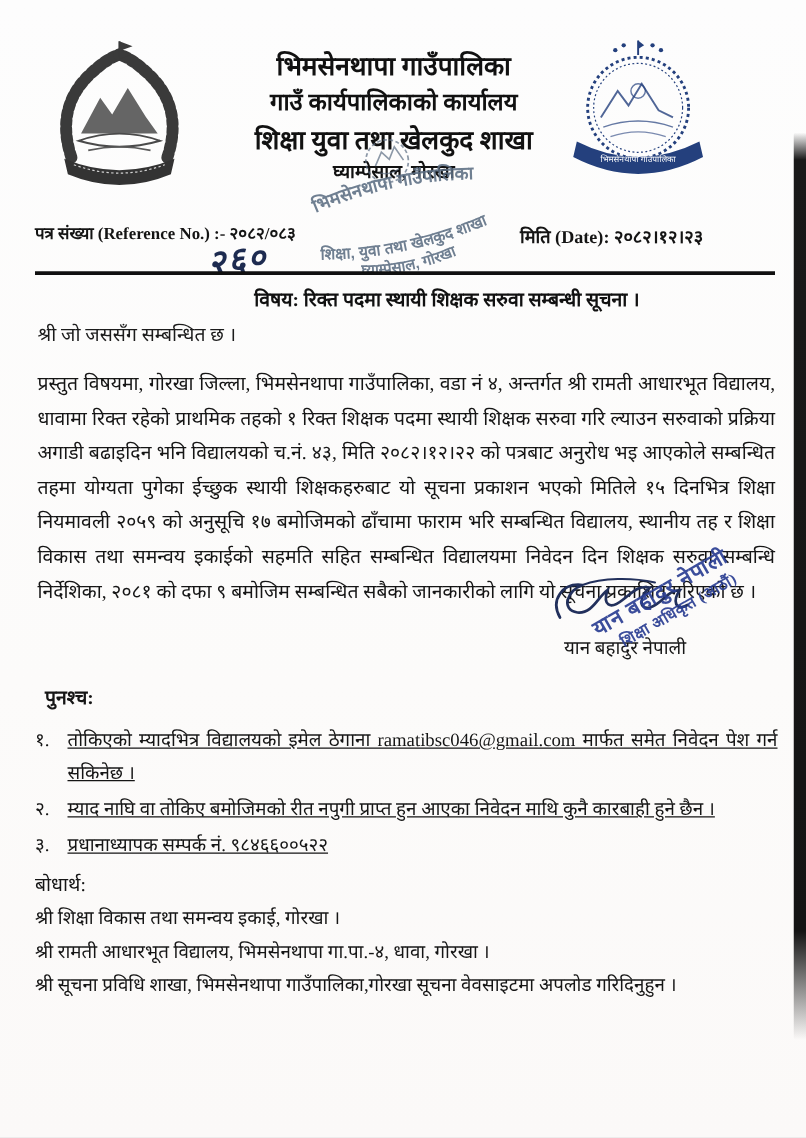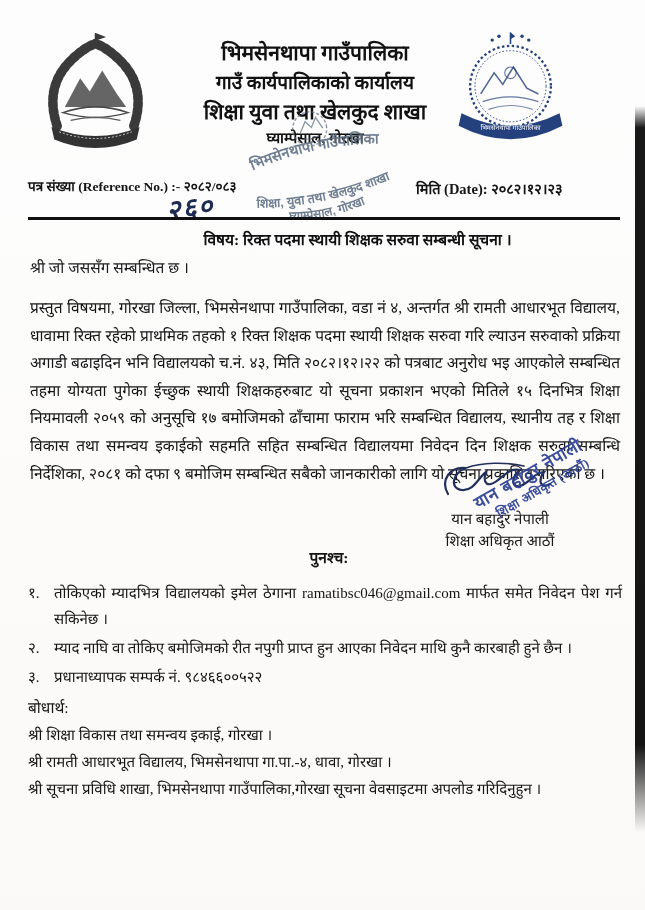--- a/index.html
+++ b/index.html
@@ -38,24 +38,24 @@
   .sig-block .name{line-height:22px;}
   .sig-block .title{line-height:22px;}
   .officer-stamp{
     position:absolute;left:478px;top:486px;width:200px;
     transform:rotate(-30deg);transform-origin:10px 20px;
     color:#2b3f93;opacity:.92;pointer-events:none;white-space:nowrap;
   }
   .officer-stamp .s1{font-size:17px;font-weight:bold;letter-spacing:1px;}
   .officer-stamp .s2{font-size:12.5px;font-weight:bold;margin-left:14px;letter-spacing:.5px;}
   .footer-col{position:absolute;left:28px;top:546px;width:594px;font-size:15px;color:#151515;}
-  .ps-head{font-weight:bold;font-size:15.5px;margin:0 0 12px 8px;text-align:center;}
+  .ps-head{font-weight:bold;font-size:15.5px;margin:0 0 12px 8px;}
   .ps-item{display:flex;gap:6px;line-height:26px;margin-bottom:3px;}
   .ps-item .num{flex:0 0 20px;text-align:left;}
-  .ps-item .txt{flex:1;text-align:justify;}
+  .ps-item .txt{flex:1;text-align:justify;text-decoration:underline;}
   .cc-head{font-weight:normal;font-size:15.5px;margin:6px 0 4px 0;}
   .cc-line{line-height:27px;}
   .scan-edge{
     position:absolute;left:635px;top:106px;width:10px;height:726px;
     background:linear-gradient(180deg,rgba(20,20,20,0) 0%,#191919 3%,#141414 88%,rgba(20,20,20,0) 100%);
     border-radius:2px;
   }
   svg text{font-family:"Liberation Sans","DejaVu Sans",sans-serif;}
 </style>
 </head>
@@ -144,21 +144,20 @@
   <div class="body-par">प्रस्तुत विषयमा, गोरखा जिल्ला, भिमसेनथापा गाउँपालिका, वडा नं ४, अन्तर्गत श्री रामती आधारभूत विद्यालय, धावामा रिक्त रहेको प्राथमिक तहको १ रिक्त शिक्षक पदमा स्थायी शिक्षक सरुवा गरि ल्याउन सरुवाको प्रक्रिया अगाडी बढाइदिन भनि विद्यालयको च.नं. ४३, मिति २०८२।१२।२२ को पत्रबाट अनुरोध भइ आएकोले सम्बन्धित  तहमा योग्यता पुगेका ईच्छुक स्थायी शिक्षकहरुबाट यो सूचना प्रकाशन भएको मितिले १५ दिनभित्र शिक्षा नियमावली २०५९ को अनुसूचि १७ बमोजिमको ढाँचामा फाराम भरि सम्बन्धित विद्यालय, स्थानीय तह र शिक्षा विकास तथा समन्वय इकाईको सहमति सहित सम्बन्धित विद्यालयमा निवेदन दिन शिक्षक सरुवा सम्बन्धि निर्देशिका, २०८१ को दफा ९ बमोजिम सम्बन्धित सबैको जानकारीको लागि यो सूचना प्रकाशित गरिएको छ ।</div>
 
   <div class="sig-scribble">
     <svg width="125" height="48" viewBox="0 0 125 48">
       <path d="M12,34 C4,20 14,6 30,8 C18,12 12,28 26,30 C38,31 42,18 50,12 C46,24 52,28 62,20 C70,14 74,8 84,10 C76,16 74,28 84,26 C94,23 98,12 108,12 C102,20 104,30 114,24" fill="none" stroke="#22305c" stroke-width="2.2" stroke-linecap="round"></path>
       <path d="M30,8 C46,2 70,2 88,6" fill="none" stroke="#22305c" stroke-width="1.6" stroke-linecap="round"></path>
     </svg>
   </div>
   <div class="sig-block">
     <div class="name">यान बहादुर नेपाली</div>
-    <div class="title">शिक्षा अधिकृत आठौं</div>
   </div>
   <div class="officer-stamp">
     <div class="s1">यान बहादुर नेपाली</div>
     <div class="s2">शिक्षा अधिकृत (आठौं)</div>
   </div>
 
   <div class="footer-col">
     <div class="ps-head">पुनश्च:</div>
 
     <div class="ps-item">

